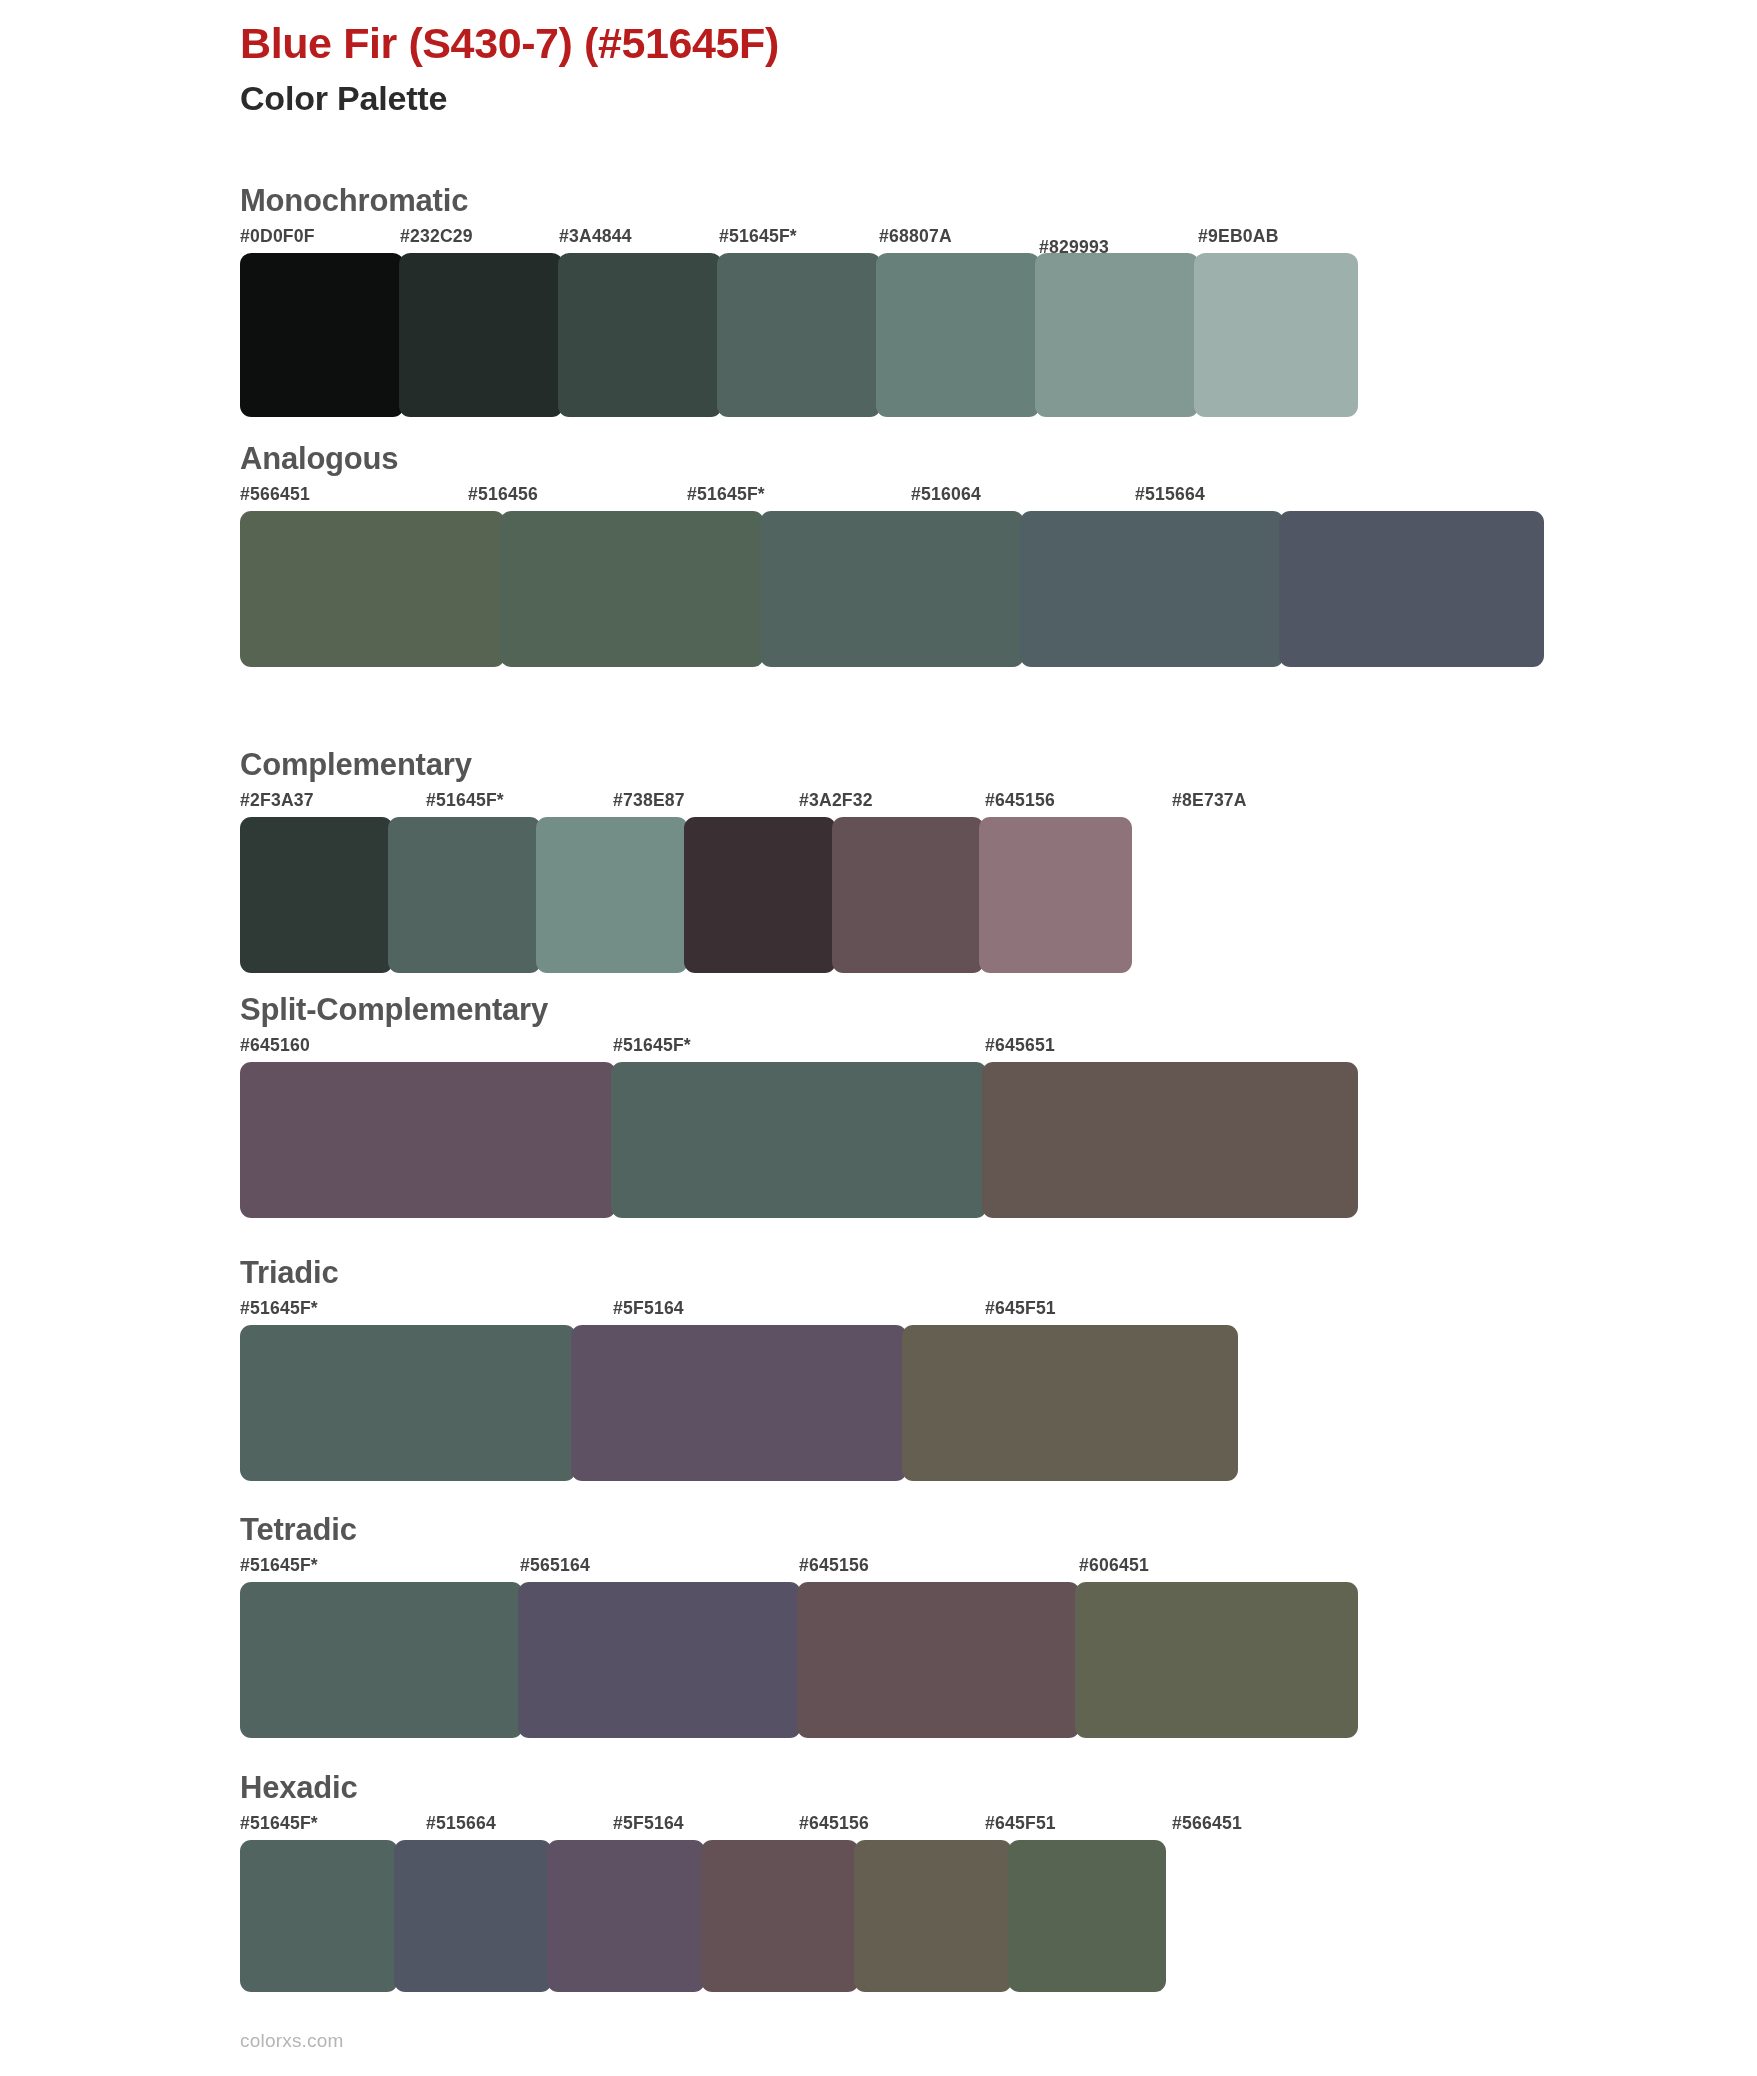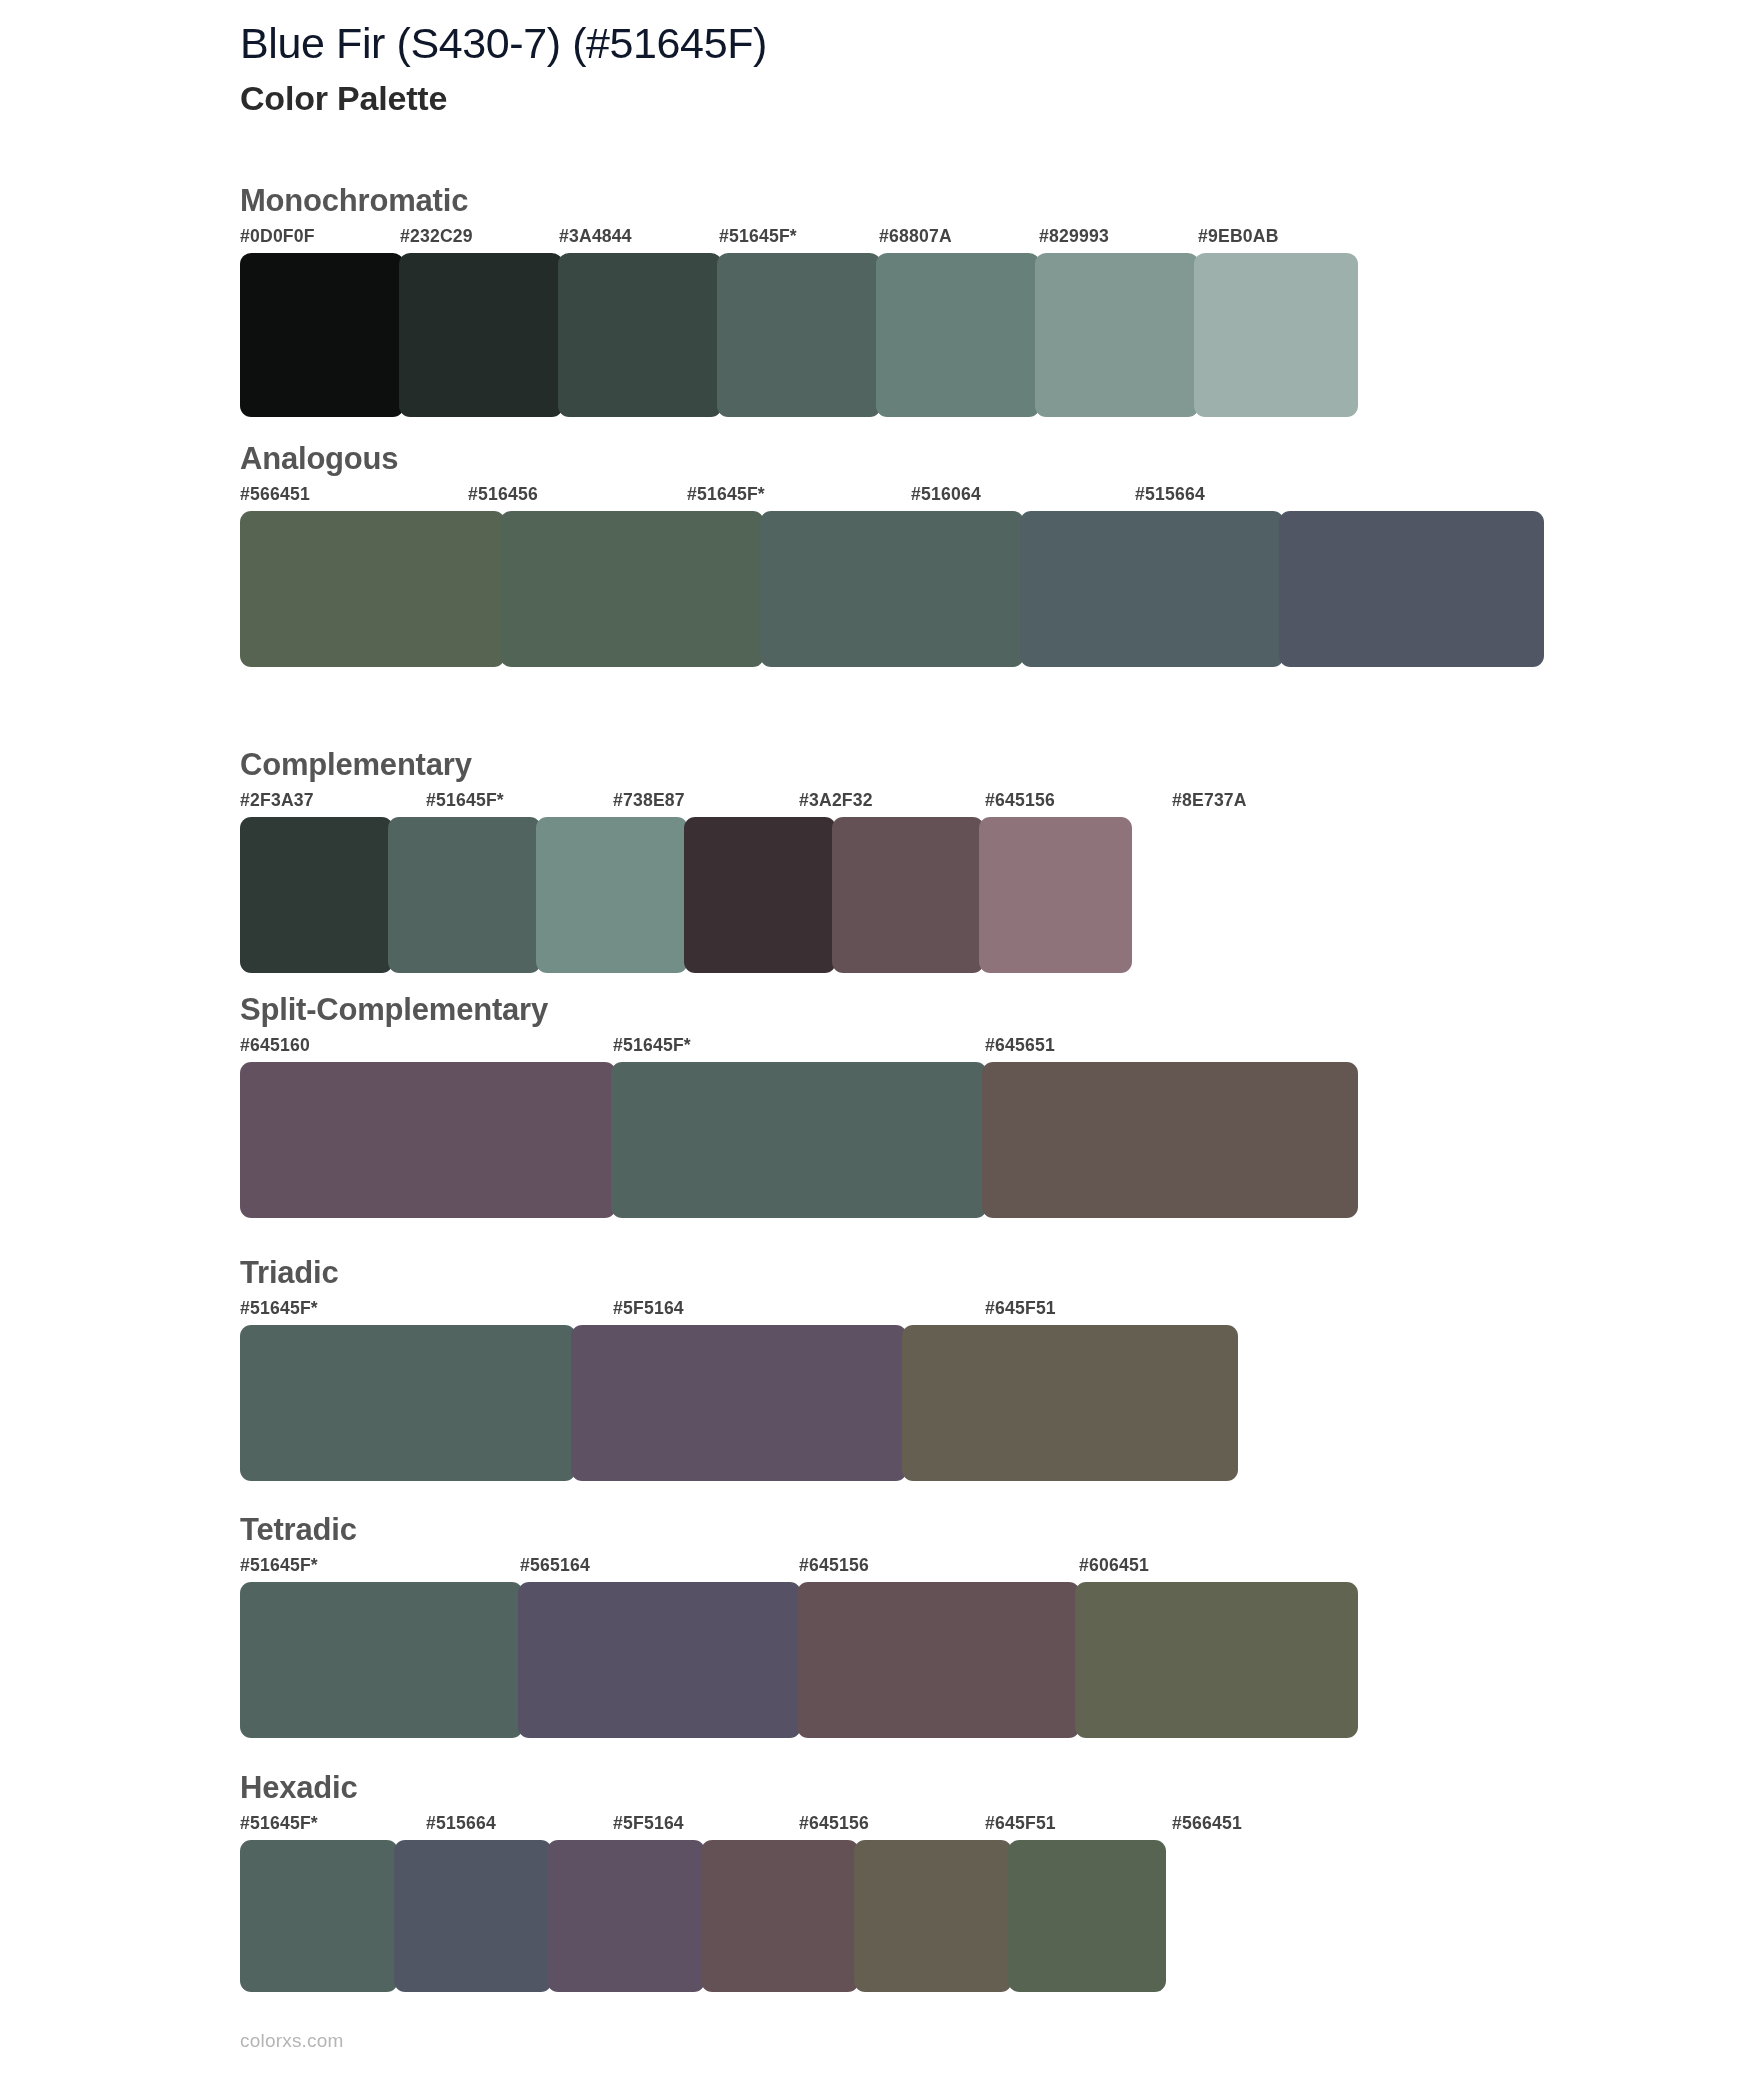--- a/index.html
+++ b/index.html
@@ -27,22 +27,22 @@
   
   .header {
     position: absolute;
     left: 240px;
     top: 19px;
     width: 1278px;
   }
 
   .page-title {
     font-size: 43px;
-    font-weight: normal;
-    color: #0f172a;
+    font-weight: bold;
+    color: #b91c1c;
     letter-spacing: -0.4px;
     line-height: 1.15;
     white-space: nowrap;
   }
 
   .page-subtitle {
     font-size: 34px;
     font-weight: bold;
     color: #2b2b2b;
     letter-spacing: -0.2px;
@@ -128,21 +128,21 @@
 
   <div id="sections-host">
       <div class="section" style="top: 184px; width: 1118px;">
         <div class="section-title">Monochromatic</div>
         <div class="labels-row">
           <div class="swatch-label" style="left: 0px;">#0D0F0F</div>
           <div class="swatch-label" style="left: 160px;">#232C29</div>
           <div class="swatch-label" style="left: 319px;">#3A4844</div>
           <div class="swatch-label" style="left: 479px;">#51645F*</div>
           <div class="swatch-label" style="left: 639px;">#68807A</div>
-          <div class="swatch-label" style="left: 799px;">#829993</div>
+          <div class="swatch-label" style="left: 799px; margin-top: 11px;">#829993</div>
           <div class="swatch-label" style="left: 958px;">#9EB0AB</div>
         </div>
         <div class="swatches-row" style="height: 164px;">
           <div class="swatch" title="#0D0F0F" style="background: rgb(13, 15, 15); height: 100%;"></div>
           <div class="swatch" title="#232C29" style="background: rgb(35, 44, 41); height: 100%; margin-left: -4.8px;"></div>
           <div class="swatch" title="#3A4844" style="background: rgb(58, 72, 68); height: 100%; margin-left: -4.8px;"></div>
           <div class="swatch" title="#51645F*" style="background: rgb(81, 100, 95); height: 100%; margin-left: -4.8px;"></div>
           <div class="swatch" title="#68807A" style="background: rgb(104, 128, 122); height: 100%; margin-left: -4.8px;"></div>
           <div class="swatch" title="#829993" style="background: rgb(130, 153, 147); height: 100%; margin-left: -4.8px;"></div>
           <div class="swatch" title="#9EB0AB" style="background: rgb(158, 176, 171); height: 100%; margin-left: -4.8px;"></div>

